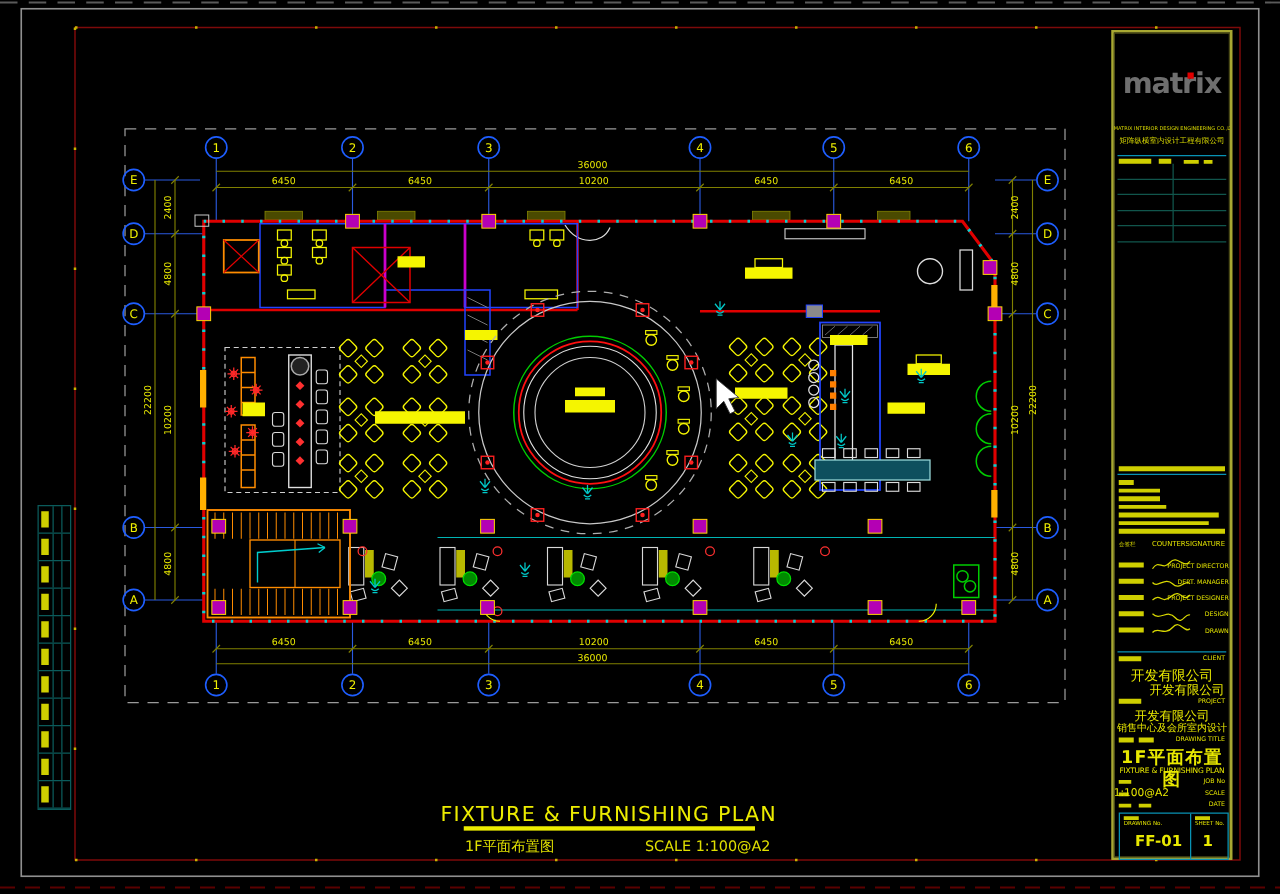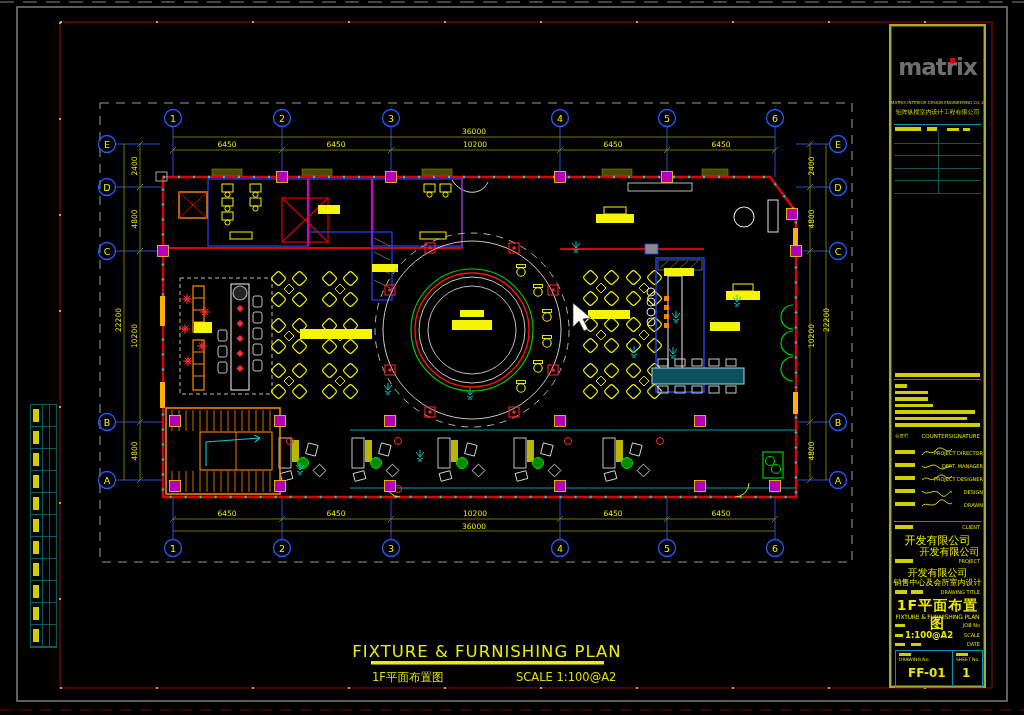--- a/index.html
+++ b/index.html
@@ -25,21 +25,21 @@
   .rev-row{height:11.5px;border-bottom:1px solid #11564c;}
   .rev-div{position:absolute;left:44px;top:0;width:0;height:100%;border-left:1px solid #11564c;}
   .lw-bar{position:absolute;left:4px;height:3.5px;background:#cfcf00;}
   .tb-label{position:absolute;right:4px;color:#e0e000;font-size:5px;white-space:nowrap;}
   .sign-row{position:absolute;left:3px;width:90px;height:13px;}
   .sign-block{position:absolute;left:1px;top:4px;width:20px;height:4px;background:#cfcf00;}
   .sign-svg{position:absolute;left:26px;top:0;}
   .cn-lines{width:100%;text-align:center;color:#e8e800;}
   .dt-cn{font-size:14px;font-weight:bold;letter-spacing:1px;}
   .dt-en{font-size:6px;letter-spacing:-0.2px;}
-  .scale-val{position:absolute;left:14px;color:#e8e800;font-size:8.5px;font-weight:bold;}
+  .scale-val{position:absolute;left:0;color:#e8e800;font-size:8.5px;font-weight:normal;}
   .no-box{position:absolute;left:4px;top:624px;width:86px;height:36px;border:1px solid #0892b4;}
   .no-cell-label{position:absolute;color:#e0e000;font-size:4.5px;}
   .no-val{position:absolute;color:#e8e800;font-weight:bold;font-size:12px;}
   
   .mini{position:absolute;left:30px;top:404px;width:27px;height:244px;border:1px solid #0b5b5b;box-sizing:border-box;}
   .mini-row{position:relative;height:21px;border-bottom:1px solid #0b5b5b;}
   .mini-yb{position:absolute;left:2px;top:4px;width:6px;height:13px;background:#cfcf00;}
   .mini-c1{position:absolute;left:11px;top:0;height:100%;border-left:1px solid #0b5b5b;}
   .mini-c2{position:absolute;left:18px;top:0;height:100%;border-left:1px solid #0b5b5b;}
 </style>

